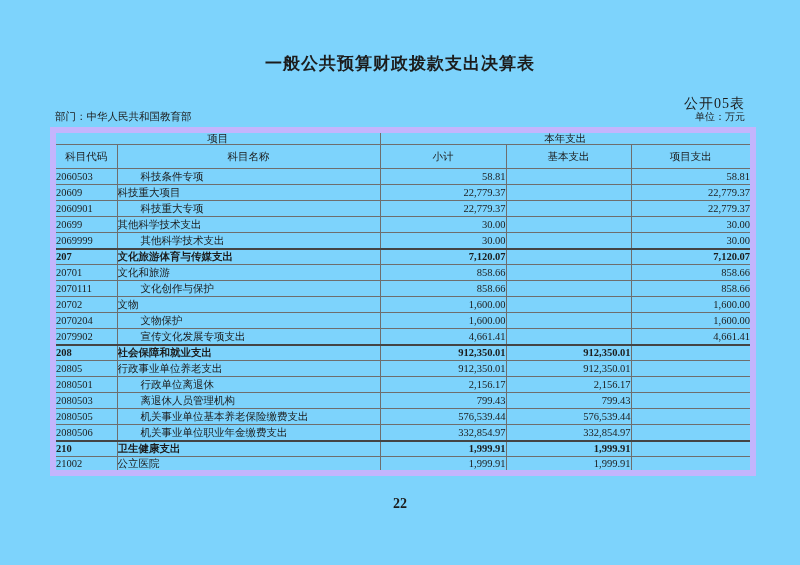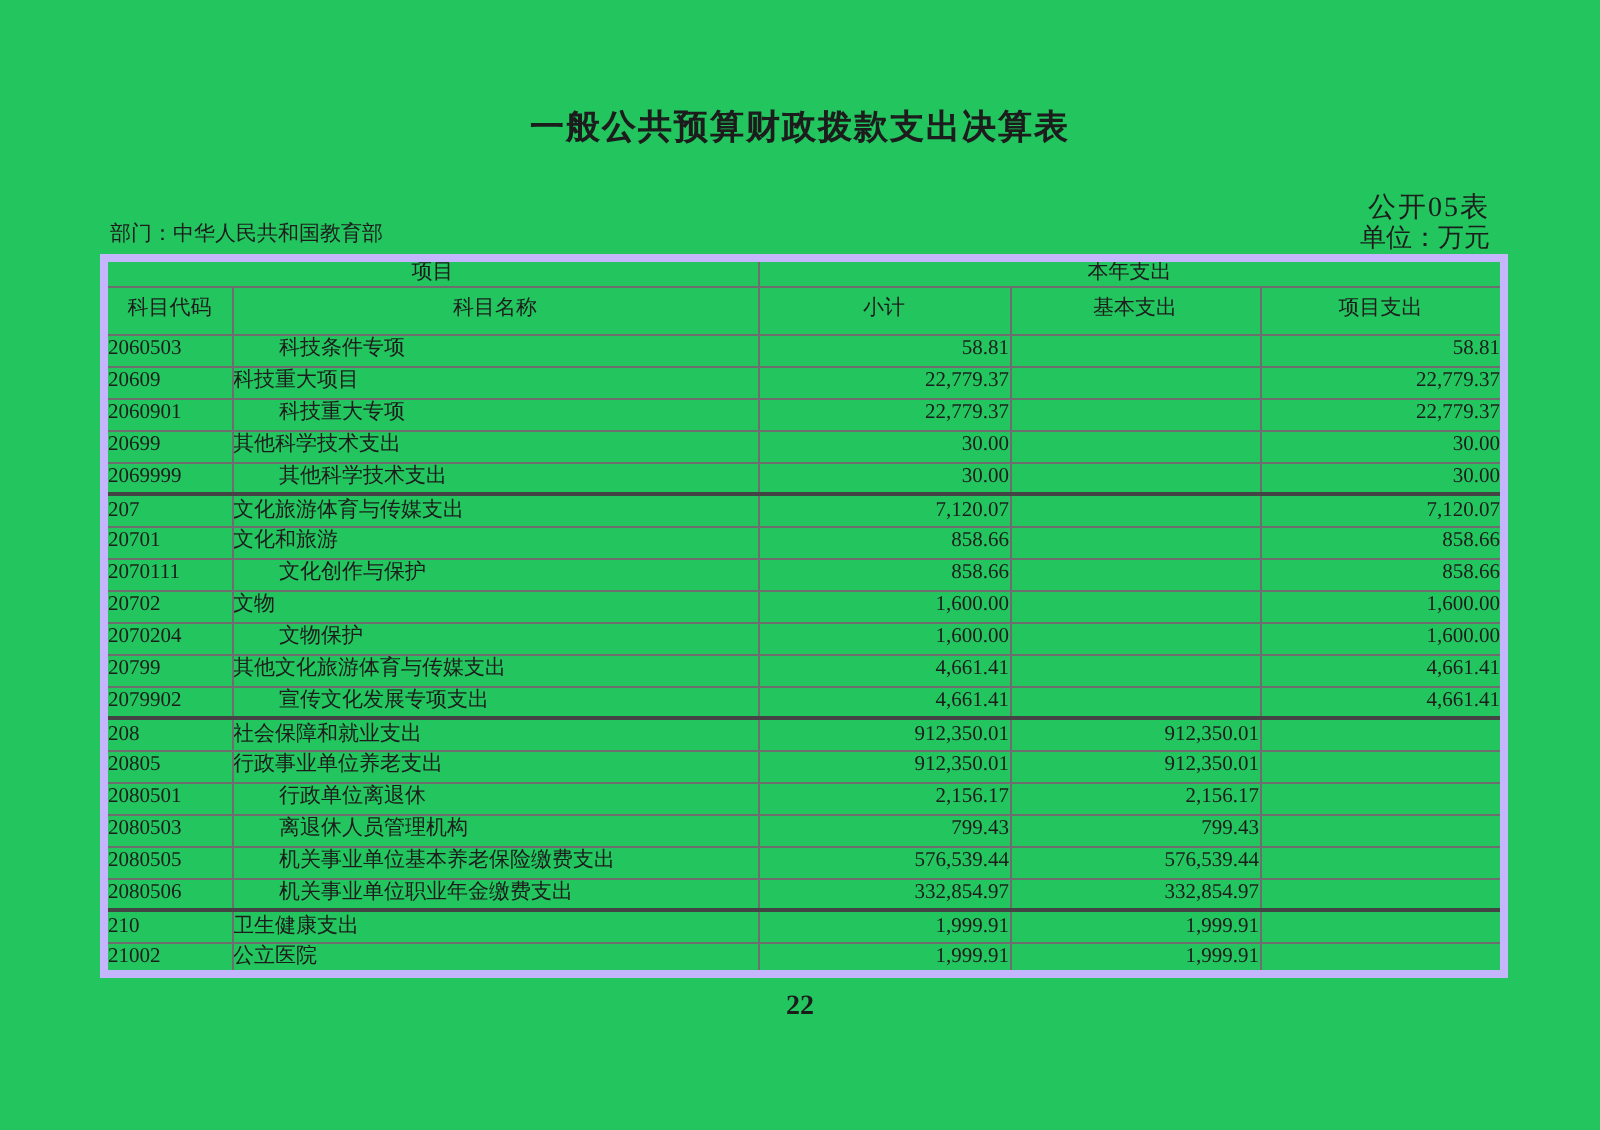--- a/index.html
+++ b/index.html
@@ -5,21 +5,21 @@
   * { margin: 0; padding: 0; box-sizing: border-box; }
   html, body { background: #ffffff; }
   body {
     width: 800px; height: 565px;
     font-family: "Liberation Serif", "DejaVu Serif", serif;
     color: #1c1c1c;
   }
   .page {
     position: relative;
     width: 800px; height: 565px;
-    background: #22c55e;
+    background: #7dd3fc;
     overflow: hidden;
   }
   .doc-title {
     position: absolute;
     top: 52px; left: 0; width: 100%;
     text-align: center;
     font-size: 17px;
     font-weight: bold;
     letter-spacing: 1px;
   }
@@ -30,49 +30,49 @@
     letter-spacing: 1px;
   }
   .dept-label {
     position: absolute;
     top: 110px; left: 55px;
     font-size: 10.5px;
   }
   .unit-label {
     position: absolute;
     top: 110px; right: 55px;
-    font-size: 13px;
+    font-size: 10px;
   }
   table.budget {
     position: absolute;
     top: 127px; left: 50px;
     width: 700px;
     border-collapse: collapse;
     table-layout: fixed;
     font-size: 10.5px;
-    border: 4px solid #c4b5fd;
+    border: 6px solid #c4b5fd;
   }
   table.budget th, table.budget td {
     border: 1px solid #6e6e6e;
     font-weight: normal;
     line-height: 1.05;
     padding: 0;
     vertical-align: middle;
     overflow: hidden;
     white-space: nowrap;
   }
   thead tr.h1 { height: 14px; }
   thead tr.h2 { height: 24px; }
   thead th { text-align: center; }
   tbody tr { height: 16px; }
   td.code { text-align: left; padding-left: 6px; }
   td.name { text-align: left; padding-left: 7px; }
   td.name.indent { padding-left: 23px; }
   td.num { text-align: right; padding-right: 5px; }
-  tr.category td { font-weight: normal; border-top: 2px solid #444; }
+  tr.category td { font-weight: bold; border-top: 2px solid #444; }
   .page-num {
     position: absolute;
     top: 496px; left: 0; width: 100%;
     text-align: center;
     font-size: 14px;
     font-weight: bold;
   }
 </style>
 </head>
 <body>
@@ -171,27 +171,20 @@
           <td class="num">1,600.00</td>
         </tr>
         <tr>
           <td class="code">2070204</td>
           <td class="name indent">文物保护</td>
           <td class="num">1,600.00</td>
           <td class="num"></td>
           <td class="num">1,600.00</td>
         </tr>
         <tr>
-          <td class="code">20799</td>
-          <td class="name">其他文化旅游体育与传媒支出</td>
-          <td class="num">4,661.41</td>
-          <td class="num"></td>
-          <td class="num">4,661.41</td>
-        </tr>
-        <tr>
           <td class="code">2079902</td>
           <td class="name indent">宣传文化发展专项支出</td>
           <td class="num">4,661.41</td>
           <td class="num"></td>
           <td class="num">4,661.41</td>
         </tr>
         <tr class="category">
           <td class="code">208</td>
           <td class="name">社会保障和就业支出</td>
           <td class="num">912,350.01</td>

